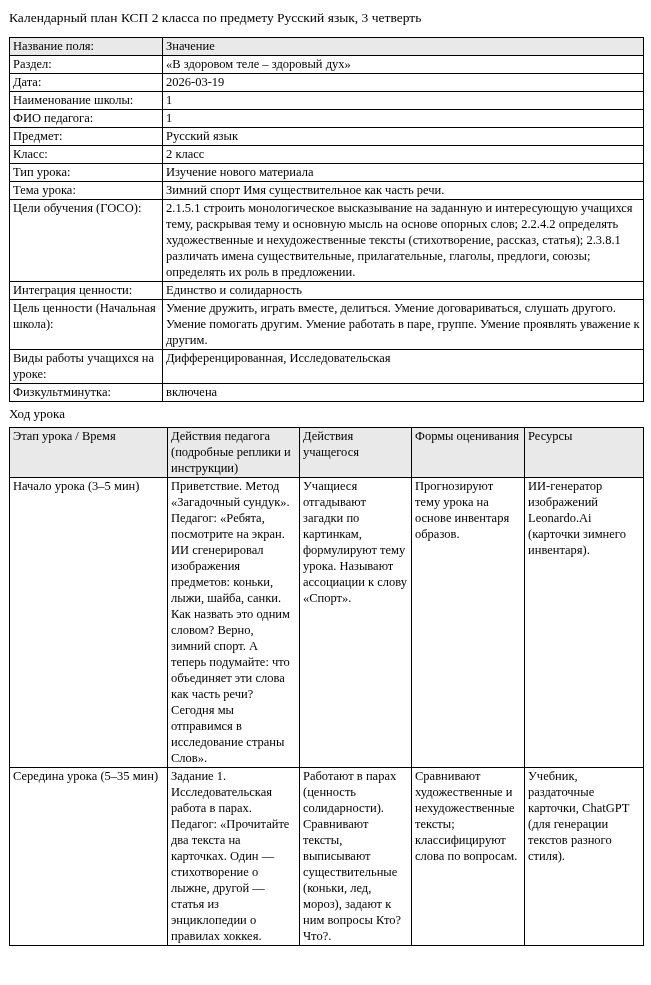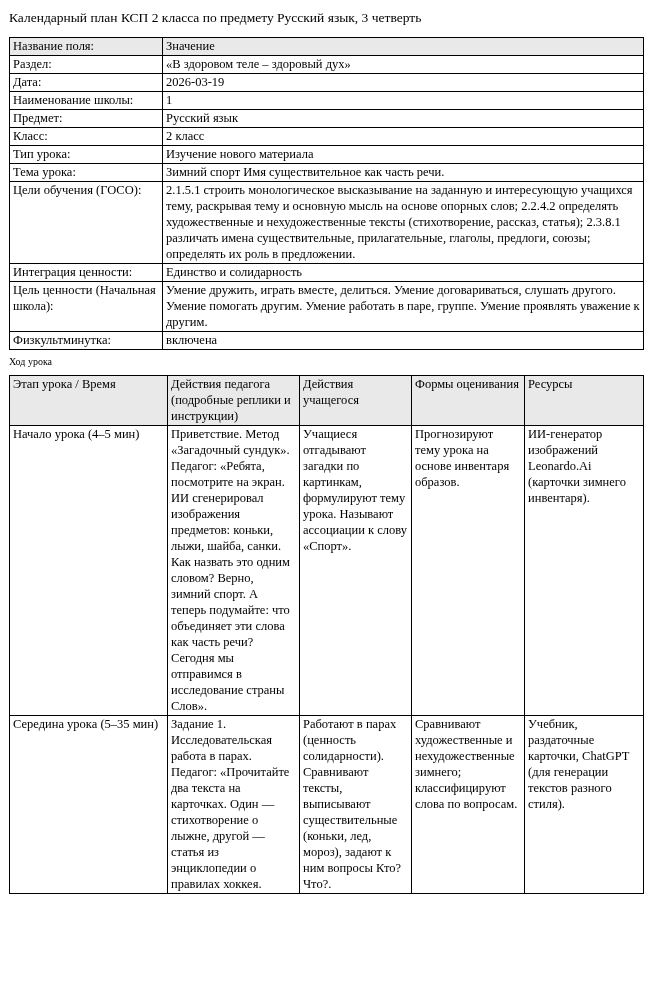--- a/index.html
+++ b/index.html
@@ -42,21 +42,21 @@
     font-weight: normal;
     font-size: 12.5px;
     line-height: 16px;
     overflow: hidden;
     word-wrap: break-word;
   }
   thead th { background: var(--header-bg); }
 
   .section-heading {
     margin: 4px 0 5px 0;
-    font-size: 10px;
+    font-size: 13px;
     line-height: 16px;
   }
 
   .info-table  td.field-col { }
 </style>
 </head>
 <body>
 
 <div class="page">
 
@@ -80,20 +80,24 @@
       </tr>
       <tr>
         <td class="field-col">Дата:</td>
         <td>2026-03-19</td>
       </tr>
       <tr>
         <td class="field-col">Наименование школы:</td>
         <td>1</td>
       </tr>
       <tr>
+        <td class="field-col">ФИО педагога:</td>
+        <td>1</td>
+      </tr>
+      <tr>
         <td class="field-col">Предмет:</td>
         <td>Русский язык</td>
       </tr>
       <tr>
         <td class="field-col">Класс:</td>
         <td>2 класс</td>
       </tr>
       <tr>
         <td class="field-col">Тип урока:</td>
         <td>Изучение нового материала</td>
@@ -106,20 +110,24 @@
         <td class="field-col">Цели обучения (ГОСО):</td>
         <td>2.1.5.1 строить монологическое высказывание на заданную и интересующую учащихся тему, раскрывая тему и основную мысль на основе опорных слов; 2.2.4.2 определять художественные и нехудожественные тексты (стихотворение, рассказ, статья); 2.3.8.1 различать имена существительные, прилагательные, глаголы, предлоги, союзы; определять их роль в предложении.</td>
       </tr>
       <tr>
         <td class="field-col">Интеграция ценности:</td>
         <td>Единство и солидарность</td>
       </tr>
       <tr>
         <td class="field-col">Цель ценности (Начальная школа):</td>
         <td>Умение дружить, играть вместе, делиться. Умение договариваться, слушать другого. Умение помогать другим. Умение работать в паре, группе. Умение проявлять уважение к другим.</td>
+      </tr>
+      <tr>
+        <td class="field-col">Виды работы учащихся на уроке:</td>
+        <td>Дифференцированная, Исследовательская</td>
       </tr>
       <tr>
         <td class="field-col">Физкультминутка:</td>
         <td>включена</td>
       </tr>
     </tbody>
   </table>
 
   <div class="section-heading">Ход урока</div>
 
@@ -135,29 +143,29 @@
       <tr>
         <th>Этап урока / Время</th>
         <th>Действия педагога (подробные реплики и инструкции)</th>
         <th>Действия учащегося</th>
         <th>Формы оценивания</th>
         <th>Ресурсы</th>
       </tr>
     </thead>
     <tbody>
       <tr>
-        <td>Начало урока (4–5 мин)</td>
+        <td>Начало урока (3–5 мин)</td>
         <td>Приветствие. Метод «Загадочный сундук». Педагог: «Ребята, посмотрите на экран. ИИ сгенерировал изображения предметов: коньки, лыжи, шайба, санки. Как назвать это одним словом? Верно, зимний спорт. А теперь подумайте: что объединяет эти слова как часть речи? Сегодня мы отправимся в исследование страны Слов».</td>
         <td>Учащиеся отгадывают загадки по картинкам, формулируют тему урока. Называют ассоциации к слову «Спорт».</td>
         <td>Прогнозируют тему урока на основе инвентаря образов.</td>
         <td>ИИ-генератор изображений Leonardo.Ai (карточки зимнего инвентаря).</td>
       </tr>
       <tr>
         <td>Середина урока (5–35 мин)</td>
         <td>Задание 1. Исследовательская работа в парах. Педагог: «Прочитайте два текста на карточках. Один — стихотворение о лыжне, другой — статья из энциклопедии о правилах хоккея.</td>
         <td>Работают в парах (ценность солидарности). Сравнивают тексты, выписывают существительные (коньки, лед, мороз), задают к ним вопросы Кто? Что?.</td>
-        <td>Сравнивают художественные и нехудожественные зимнего; классифицируют слова по вопросам.</td>
+        <td>Сравнивают художественные и нехудожественные тексты; классифицируют слова по вопросам.</td>
         <td>Учебник, раздаточные карточки, ChatGPT (для генерации текстов разного стиля).</td>
       </tr>
     </tbody>
   </table>
 
 </div>
 
 </body></html>

